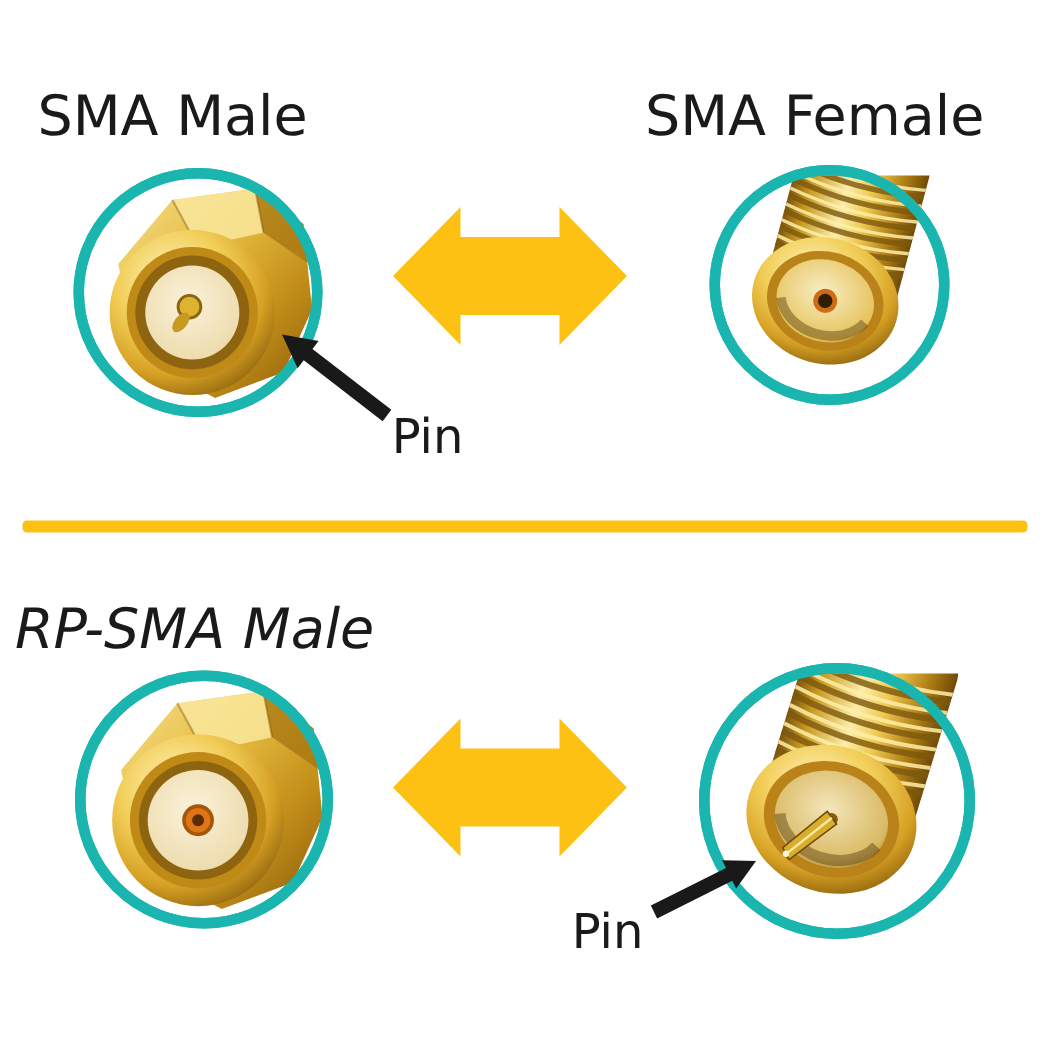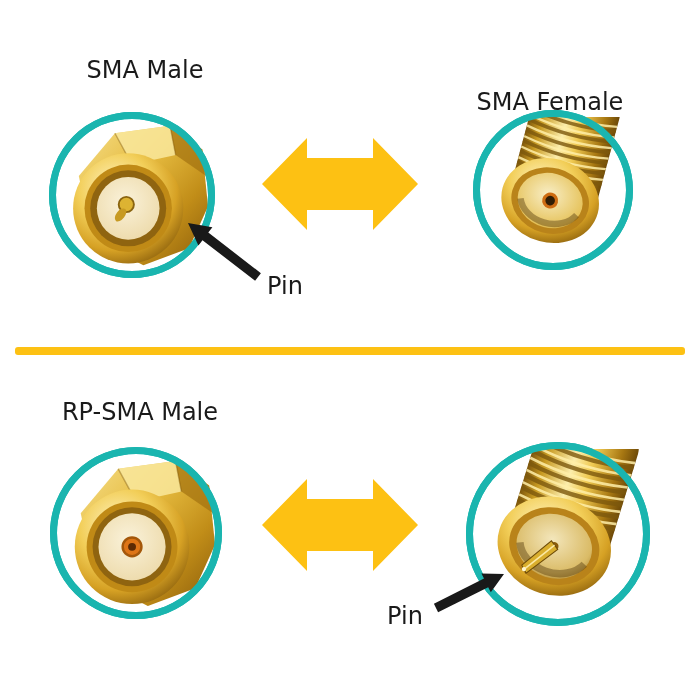--- a/index.html
+++ b/index.html
@@ -1,35 +1,35 @@
 <!DOCTYPE html>
 <html style="--background: #ffffff; --teal-ring: #1ab5af; --arrow-yellow: #fdc113; --divider-yellow: #fdc113; --label-text: #1a1a1a; --pin-arrow-black: #191919; --connector-gold: #d9a42a;"><head>
 <meta charset="utf-8">
 <style>
   html,body{margin:0;padding:0;background:#fff;}
   .canvas{position:relative;width:700px;height:700px;background:var(--background,#fff);
     font-family:"DejaVu Sans","Liberation Sans",sans-serif;overflow:hidden;}
-  .label{position:absolute;text-align:center;font-size:24px;color:var(--label-text,#1a1a1a);
+  .label{position:absolute;font-size:37px;color:var(--label-text,#1a1a1a);
     white-space:nowrap;}
-  .pin-label{position:absolute;text-align:center;font-size:24px;color:var(--label-text,#1a1a1a);}
+  .pin-label{position:absolute;text-align:center;font-size:32px;color:var(--label-text,#1a1a1a);}
   .photo{position:absolute;border:7px solid var(--teal-ring,#1ab5af);border-radius:50%;
     box-sizing:border-box;}
   .photo svg{position:absolute;top:0;left:0;width:100%;height:100%;display:block;}
   .swap-arrow{position:absolute;}
   .divider{position:absolute;left:15px;top:347px;width:670px;height:8px;border-radius:3px;
     background:var(--divider-yellow,#fdc113);}
   .pin-arrow{position:absolute;}
 </style>
 </head>
 <body>
 
 <div class="canvas">
 
   <div class="label" style="left:25px;top:56px;width:240px;">SMA Male</div>
-  <div class="label" style="left:430px;top:56px;width:240px;margin-top:32px;">SMA Female</div>
+  <div class="label" style="left:430px;top:56px;width:240px;">SMA Female</div>
 
   <div class="photo" style="left:49px;top:112px;width:166px;height:166px;">
     <svg viewBox="0 0 160 160">
       <defs>
         <linearGradient id="aBody" x1="0" y1="0" x2="1" y2="1">
           <stop offset="0" stop-color="#f6df8a"></stop>
             <stop offset="0.4" stop-color="#e5ba3e"></stop>
           <stop offset="0.7" stop-color="#c18d18"></stop>
             <stop offset="1" stop-color="#8a5c0b"></stop>
         </linearGradient>
@@ -105,21 +105,21 @@
     <polygon points="0,46 45,0 45,20 111,20 111,0 156,46 111,92 111,72 45,72 45,92" style="fill:var(--arrow-yellow,#fdc113)"></polygon>
   </svg>
 
   <svg class="pin-arrow" style="left:180px;top:213px;" width="86" height="70" viewBox="0 0 86 70">
     <polygon points="8,10 32.4,14.3 28.3,19.6 80.9,60.2 75.1,67.8 22.5,27.2 18.4,32.5" style="fill:var(--pin-arrow-black,#191919)"></polygon>
   </svg>
   <div class="pin-label" style="left:240px;top:272px;width:90px;">Pin</div>
 
   <div class="divider"></div>
 
-  <div class="label" style="left:10px;top:398px;width:260px;">RP-SMA Male</div>
+  <div class="label" style="left:10px;top:398px;width:260px;font-style:italic;">RP-SMA Male</div>
 
   <div class="photo" style="left:50px;top:447px;width:172px;height:172px;">
     <svg viewBox="0 0 160 160">
       <defs>
         <linearGradient id="cBody" x1="0" y1="0" x2="1" y2="1">
           <stop offset="0" stop-color="#f6df8a"></stop>
             <stop offset="0.4" stop-color="#e5ba3e"></stop>
           <stop offset="0.7" stop-color="#c18d18"></stop>
             <stop offset="1" stop-color="#8a5c0b"></stop>
         </linearGradient>

